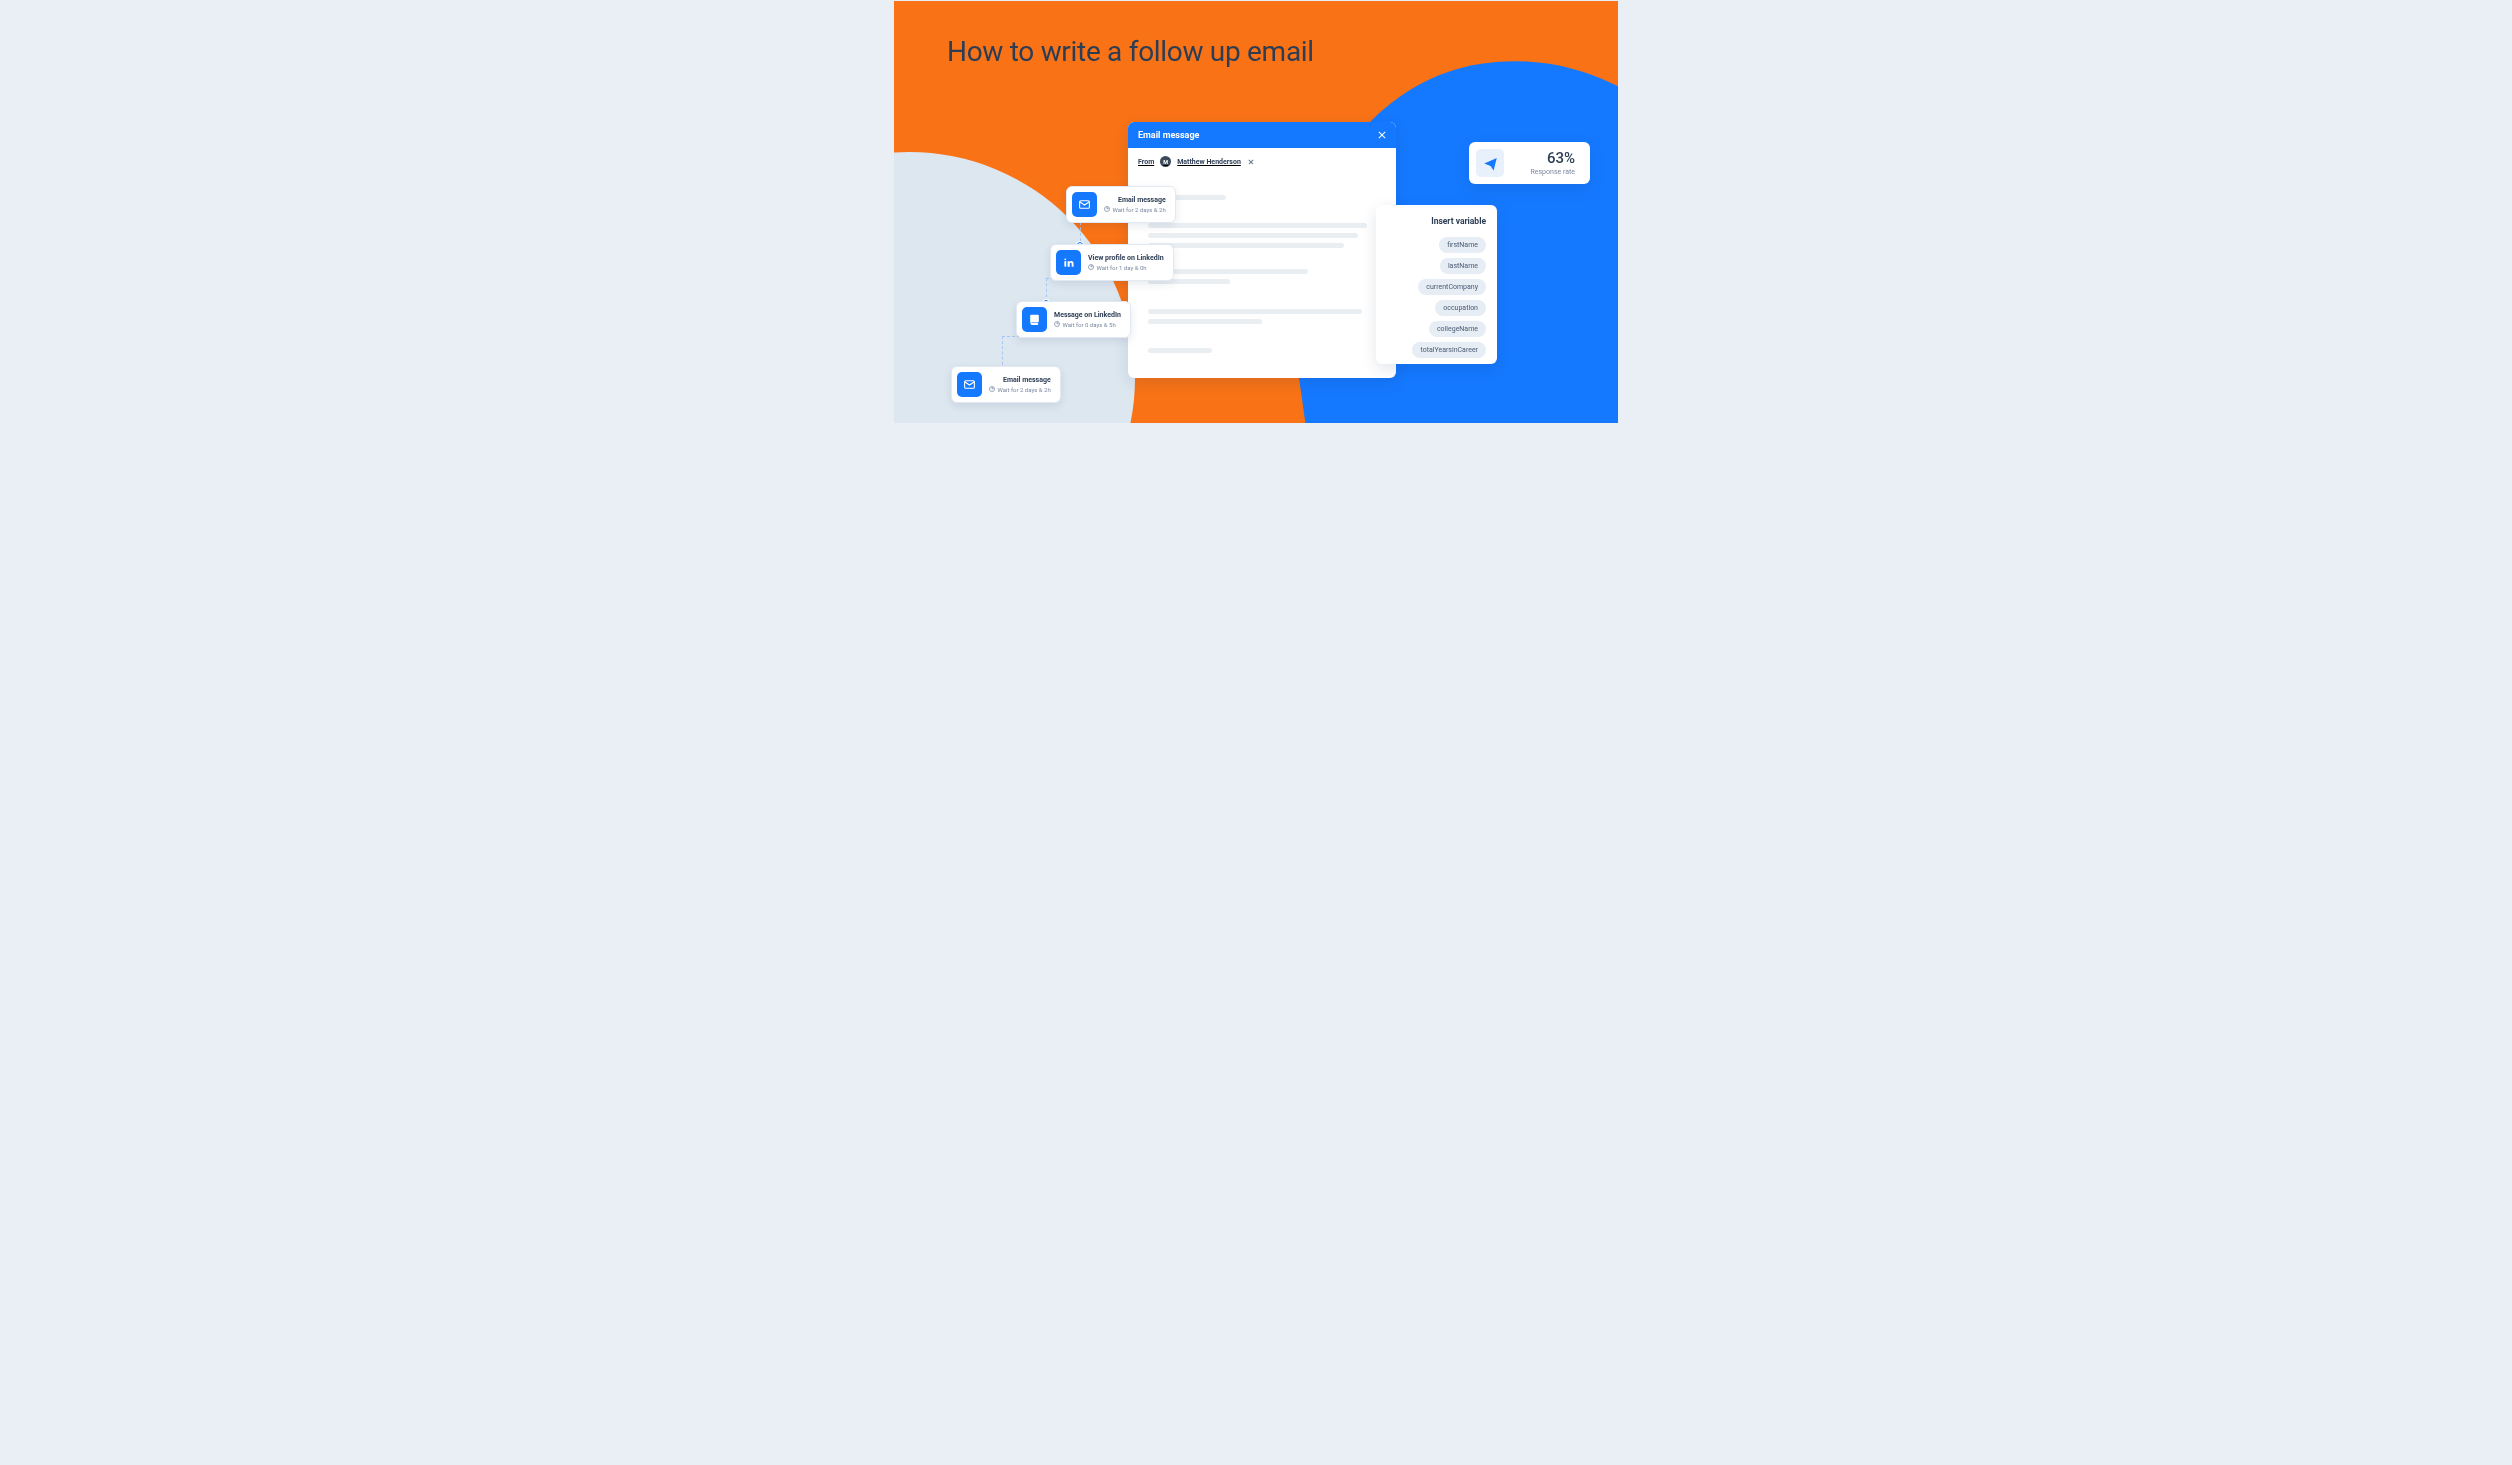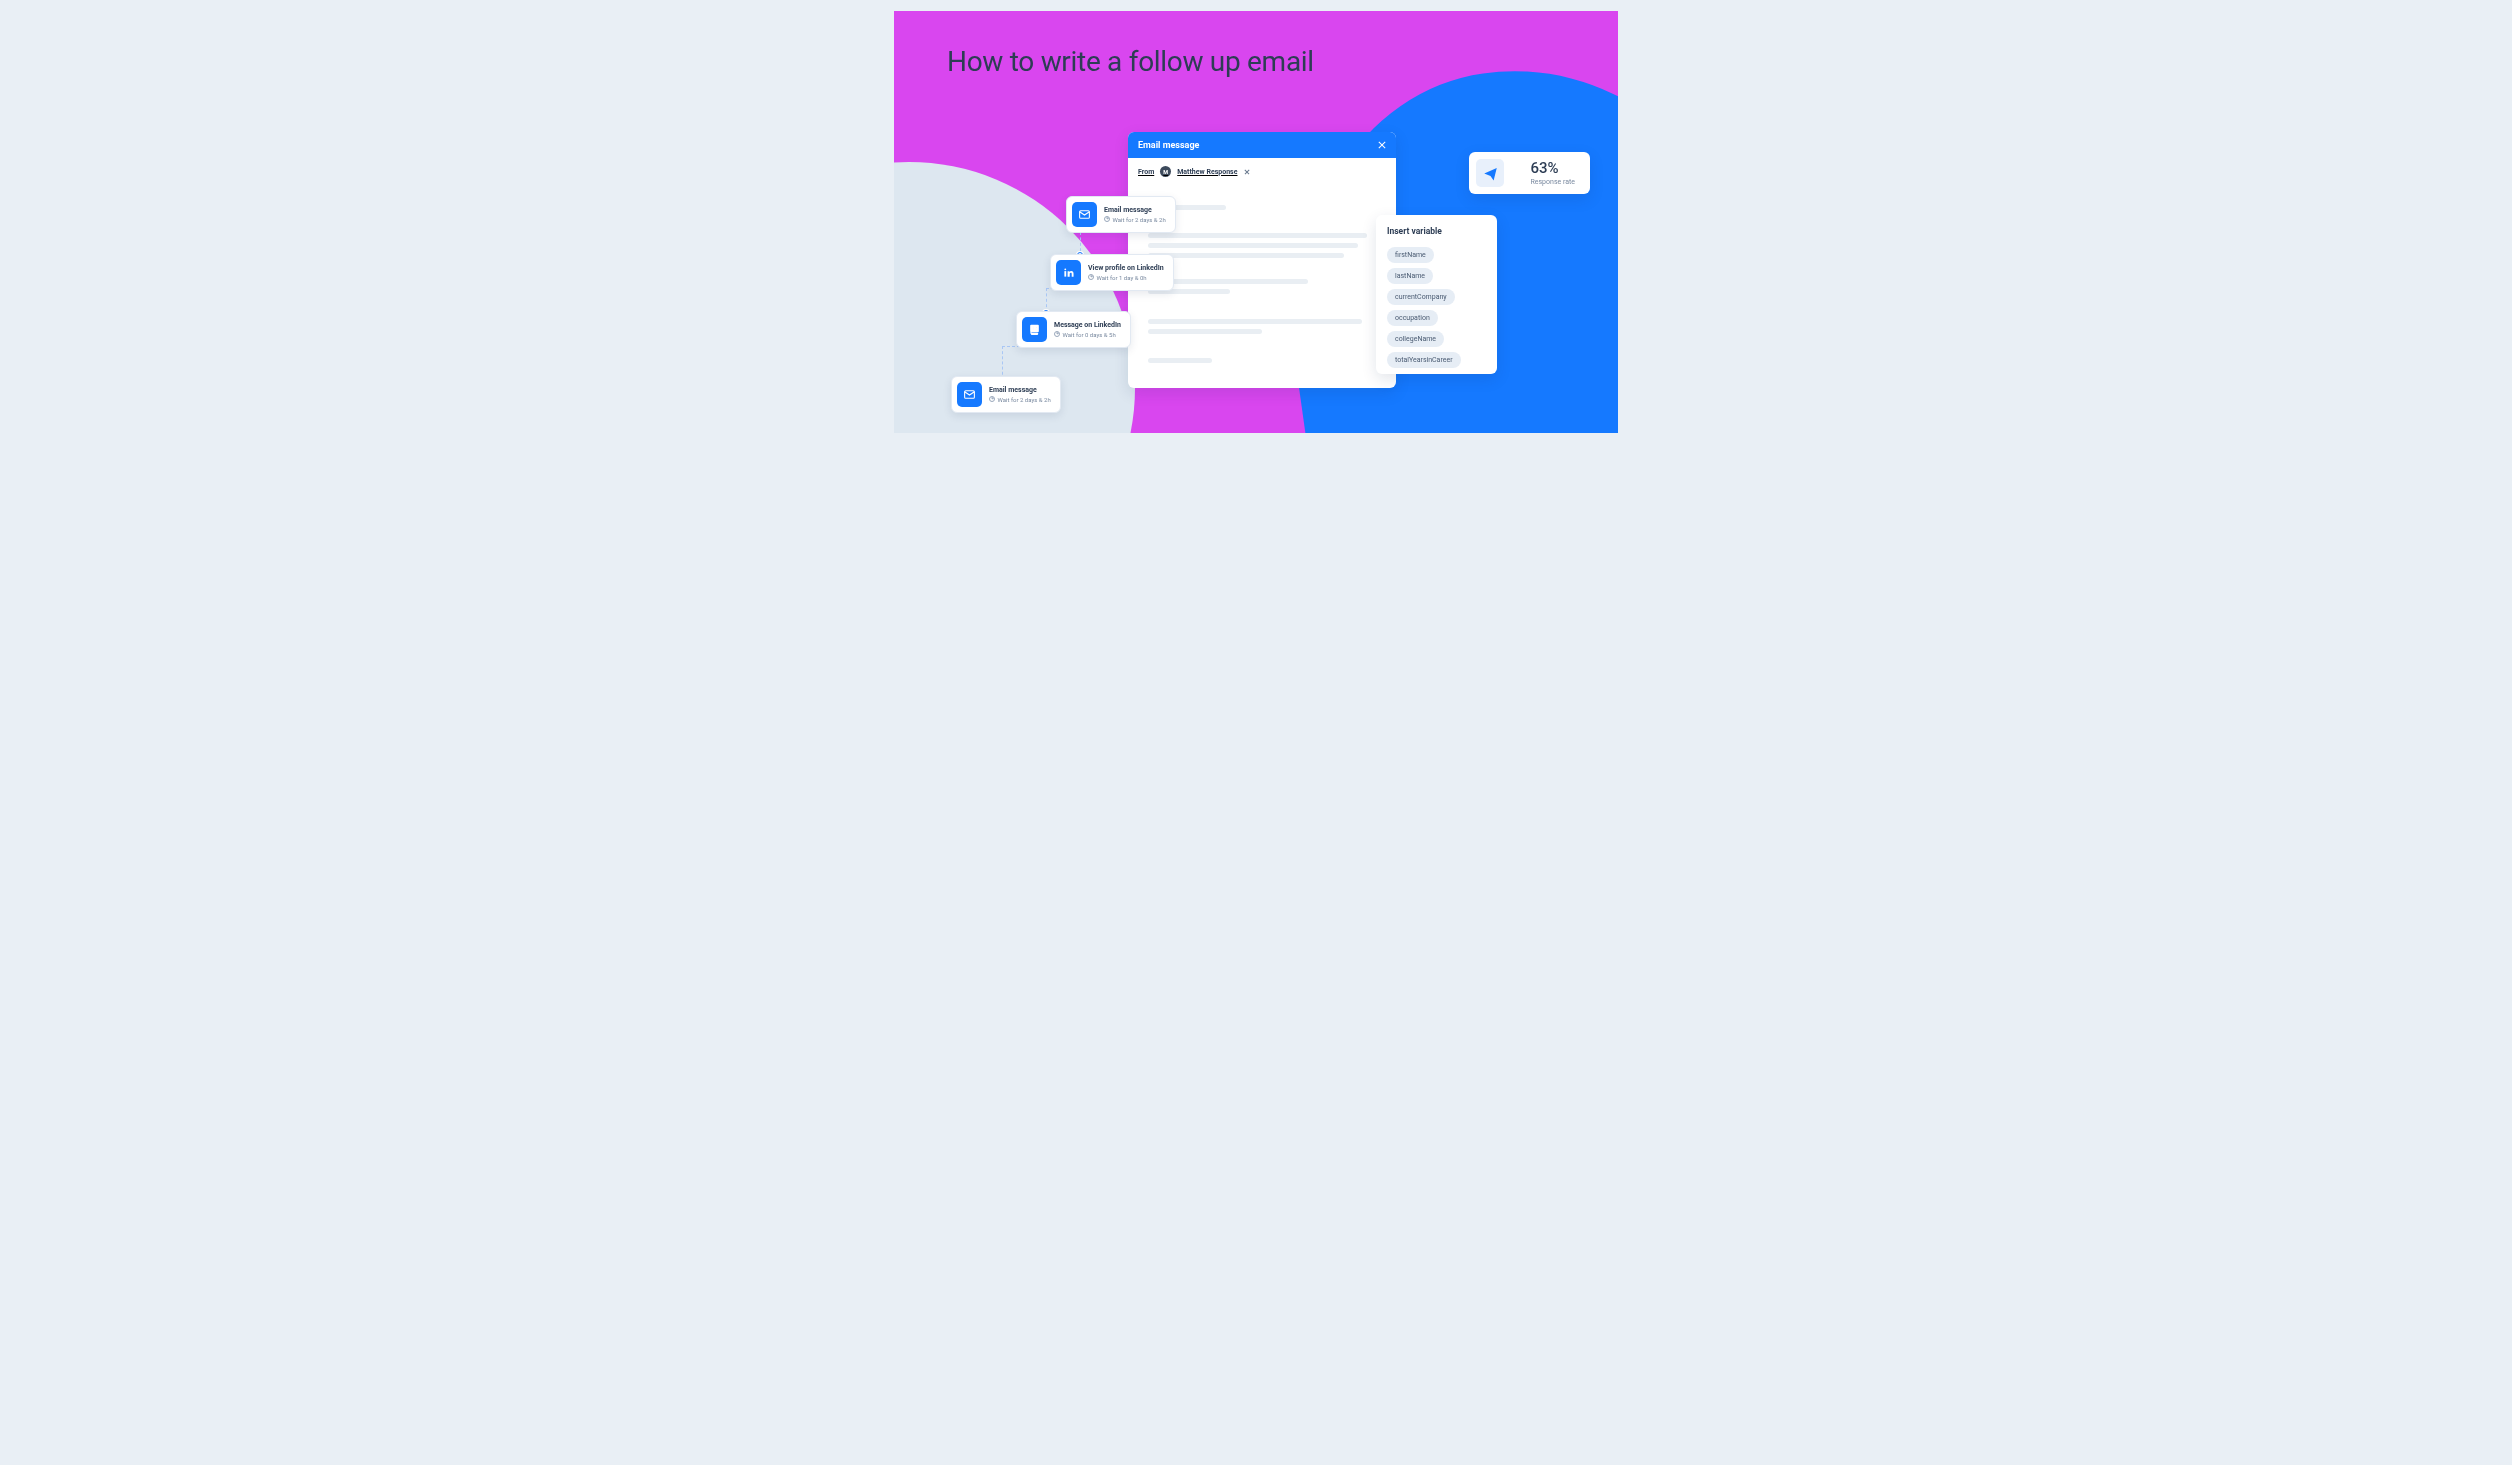--- a/index.html
+++ b/index.html
@@ -7,23 +7,24 @@
   body {
     font-family: -apple-system, BlinkMacSystemFont, "Segoe UI", Roboto, Helvetica, Arial, sans-serif;
     background: #e9eff5;
     position: relative;
     overflow: hidden;
   }
   .canvas {
     position: relative;
     width: 724px;
     height: 422px;
-    margin: 11px auto;
-    background: #d946ef;
+    margin: 1px auto;
+    background: #f97316;
     overflow: hidden;
+    text-align: right;
   }
 
   
   .blob-blue {
     position: absolute;
     right: -126px;
     top: 60px;
     width: 452px;
     height: 502px;
     background: #1579ff;
@@ -233,21 +234,21 @@
   </div>
 
   <div class="compose">
     <div class="compose-header">
       <span>Email message</span>
       <span class="close-x"></span>
     </div>
     <div class="compose-from">
       <span class="label">From</span>
       <span class="avatar">M</span>
-      <span class="sender-name">Matthew Response</span>
+      <span class="sender-name">Matthew Henderson</span>
       <span class="chip-x"></span>
     </div>
     <div class="compose-body">
       <div class="ph-row" style="width:34%; margin-top:14px;"></div>
       <div style="height:13px;"></div>
       <div class="ph-row" style="width:96%;"></div>
       <div class="ph-row" style="width:92%;"></div>
       <div class="ph-row" style="width:86%;"></div>
       <div style="height:11px;"></div>
       <div class="ph-row" style="width:70%;"></div>

